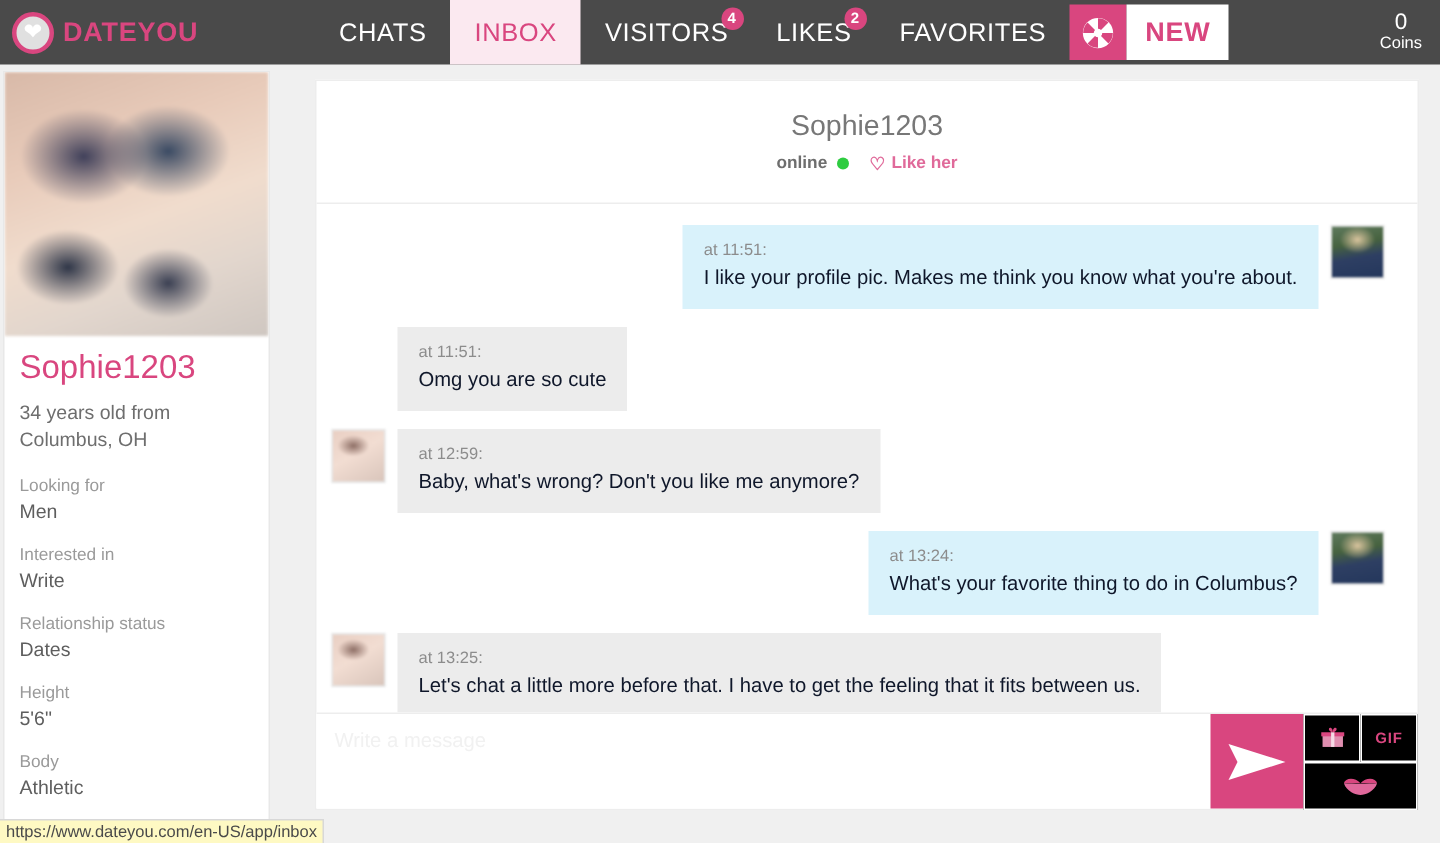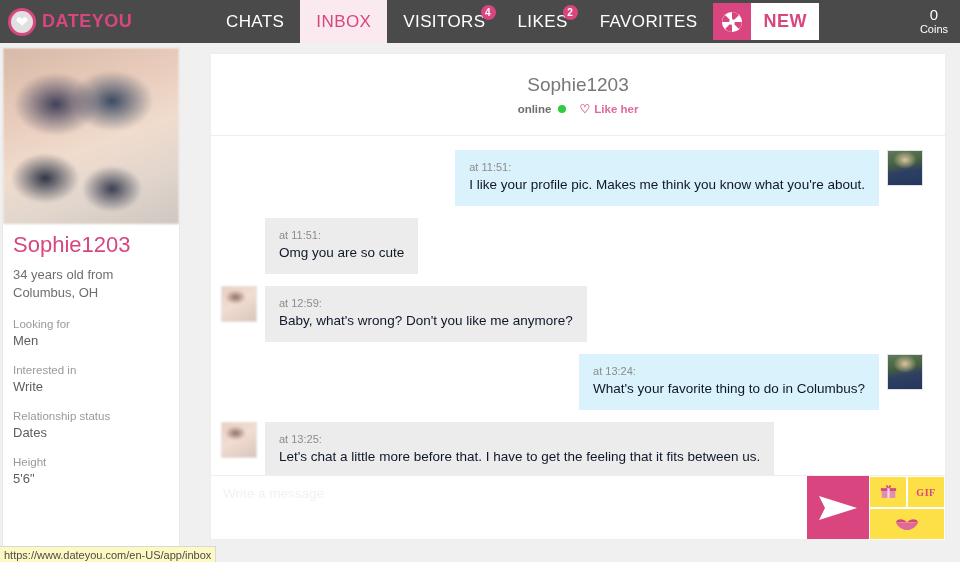--- a/index.html
+++ b/index.html
@@ -193,24 +193,23 @@
     width: 62px; background: #d9467f;
     display: flex; align-items: center; justify-content: center;
     cursor: pointer; border: none;
   }
   .extras {
     width: 76px; display: flex; flex-wrap: wrap;
     align-content: flex-start;
   }
   .extra {
     width: 38px; height: 32px;
-    background: #fde047; border: 1px solid #ffffff;
+    background: #000000; border: 1px solid #ffffff;
     display: flex; align-items: center; justify-content: center;
     cursor: pointer;
-    font-family: Liberation Serif, serif;
   }
   .extra.wide { width: 76px; }
   .gif-label {
     font-size: 10px; font-weight: bold; color: #d9467f;
     letter-spacing: .5px;
   }
 
   
   .statusbar {
     position: absolute; left: 0; bottom: 0;
@@ -301,20 +300,24 @@
       <div class="attr">
         <div class="attr-label">Relationship status</div>
         <div class="attr-value">Dates</div>
       </div>
 
       <div class="attr">
         <div class="attr-label">Height</div>
         <div class="attr-value">5'6"</div>
       </div>
 
+      <div class="attr">
+        <div class="attr-label">Body</div>
+        <div class="attr-value">Athletic</div>
+      </div>
     </div>
   </div>
 
   <div class="chat">
 
     <div class="chat-head">
       <div class="chat-title">Sophie1203</div>
       <div class="chat-status">
         <span class="st-online">online</span>
         <span class="st-dot"></span>

